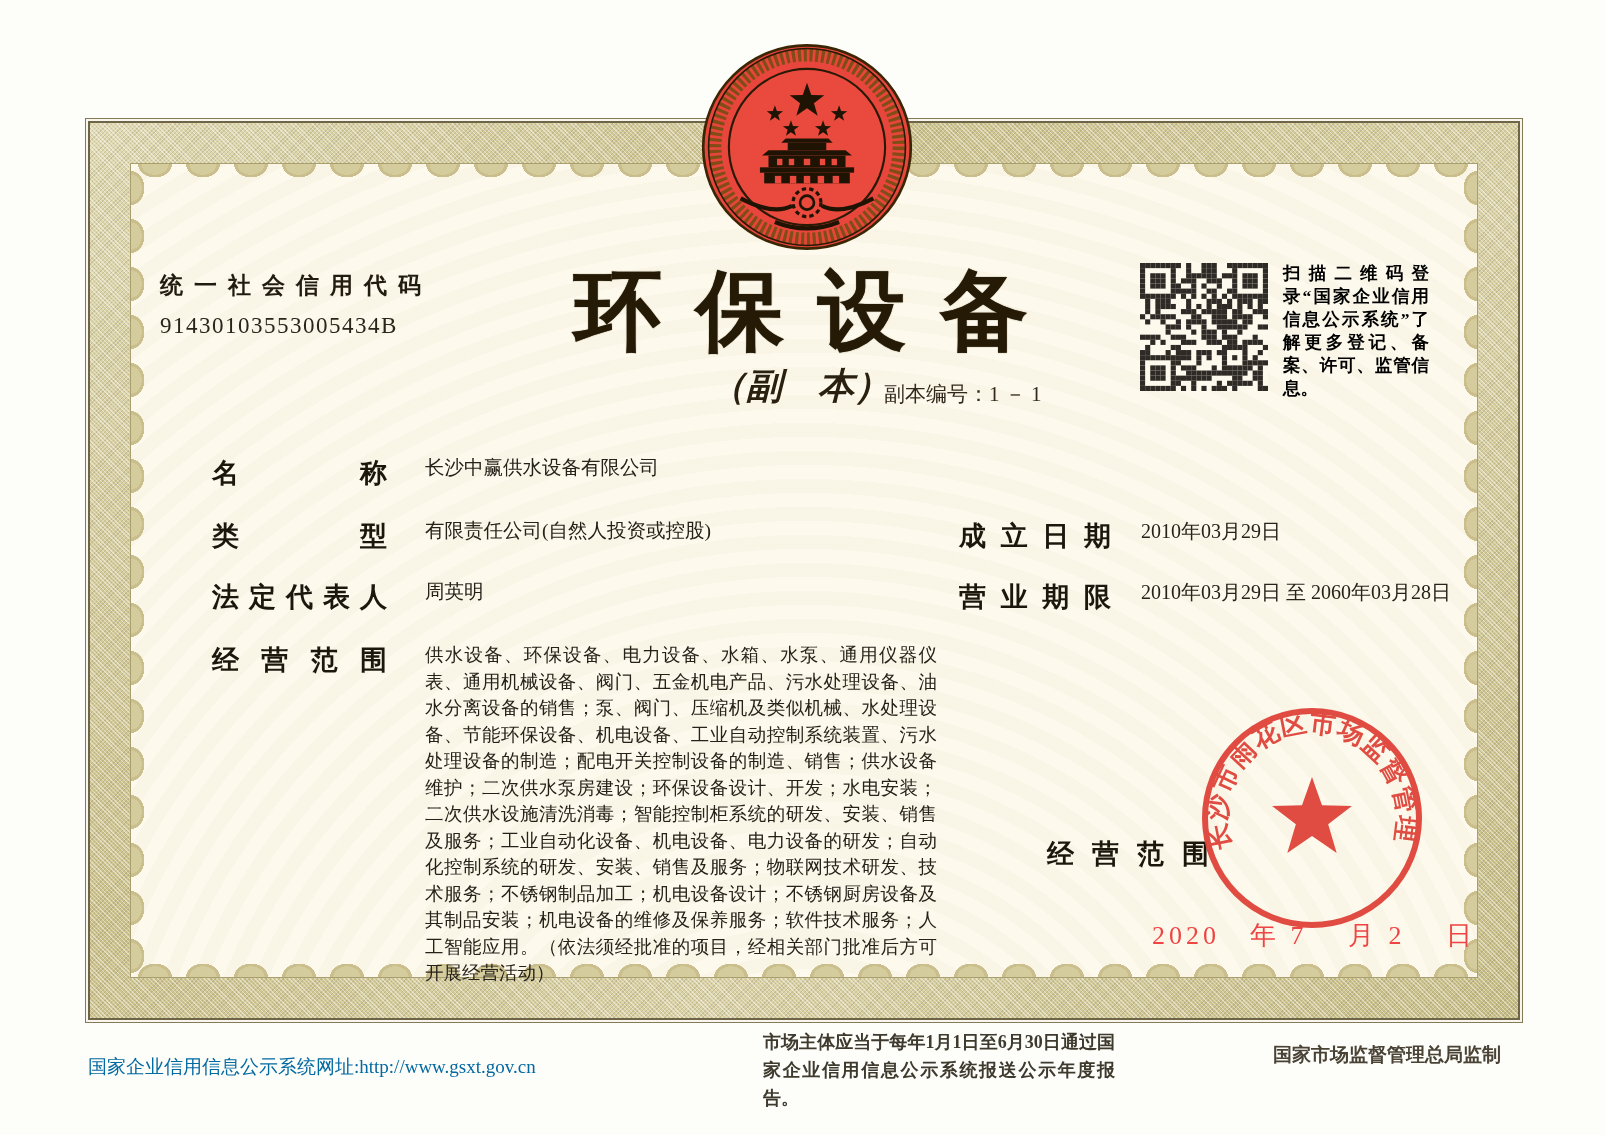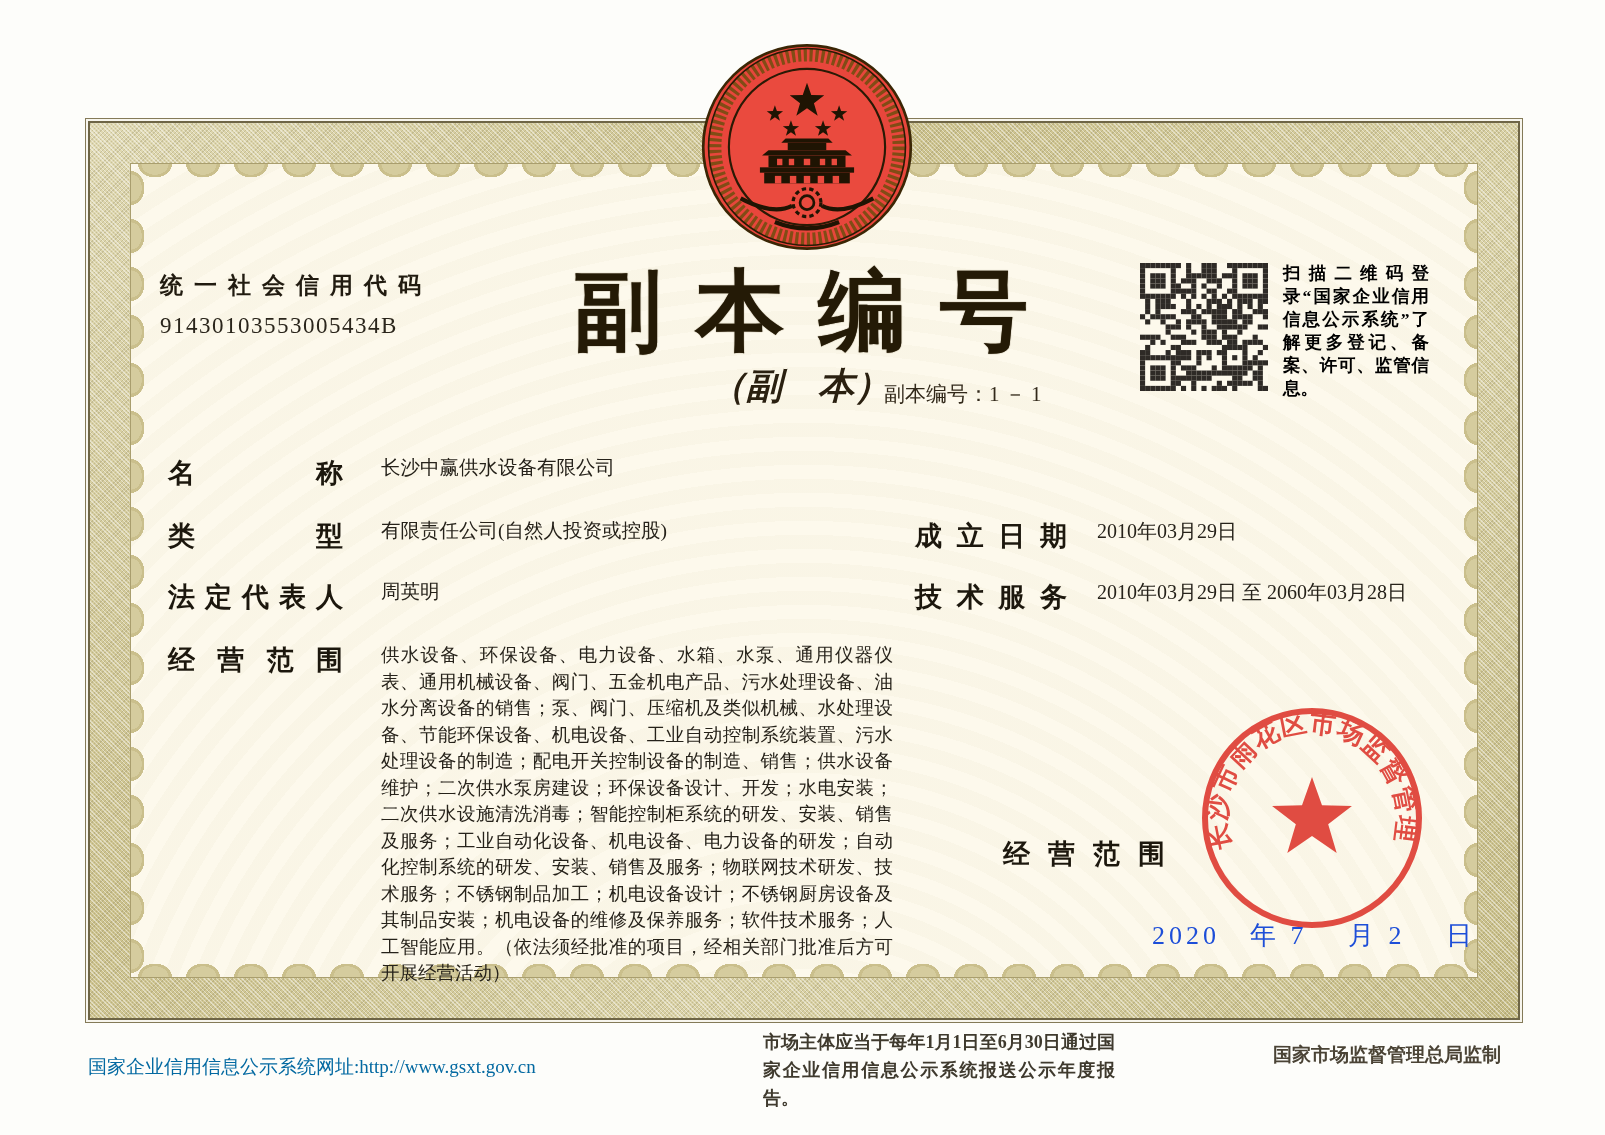--- a/index.html
+++ b/index.html
@@ -58,31 +58,31 @@
   .qr{position:absolute;left:1140px;top:263px;width:128px;height:128px;z-index:2;background:#fdf9ec;}
   .qr svg{display:block;}
   .qr-caption{position:absolute;left:1283px;top:262px;width:146px;z-index:2;
     font-weight:700;font-size:17.5px;line-height:23px;color:#000000;text-align:justify;}
 
   
   .flabel{display:inline-block;vertical-align:top;
     font-family:"Liberation Sans","DejaVu Sans",sans-serif;font-weight:700;
     font-size:27px;color:#1c170d;text-align:justify;text-align-last:justify;}
   .fvalue{display:inline-block;vertical-align:top;font-size:18.5px;color:#26221a;line-height:26.5px;}
-  .row{position:absolute;z-index:2;white-space:nowrap;}
+  .row{position:absolute;z-index:2;white-space:nowrap;margin-left:44px;}
   .row .gap{display:inline-block;width:34px;}
   .left-label{width:175px;}
   .right-label{width:152px;}
   .scope-value{white-space:normal;width:512px;text-align:justify;}
 
   
   .reg-label{position:absolute;left:1003px;top:836px;z-index:2;}
   .seal{position:absolute;left:1187px;top:693px;width:250px;height:250px;z-index:2;opacity:.94;}
   .seal text{font-family:"Liberation Serif","DejaVu Serif",serif;font-weight:700;}
-  .date-line{position:absolute;left:1152px;top:918px;z-index:2;font-size:26px;color:#1d4ed8;
+  .date-line{position:absolute;left:1152px;top:918px;z-index:2;font-size:26px;color:#ef4444;
     letter-spacing:4px;white-space:nowrap;}
 
   
   .footer-left{position:absolute;left:88px;top:1036px;font-size:19px;color:#0369a1;z-index:2;white-space:nowrap;margin-top:18px;}
   .footer-center{position:absolute;left:763px;top:1028px;width:352px;font-size:18px;font-weight:700;
     line-height:28px;color:#3f3a2e;z-index:2;text-align:justify;}
   .footer-right{position:absolute;left:1273px;top:1042px;font-size:19px;font-weight:700;color:#4a4335;z-index:2;white-space:nowrap;}
 </style>
 </head>
 <body>
@@ -135,21 +135,21 @@
       <path d="M162,146 Q132,162 114,153" fill="none" stroke="#1f1403" stroke-width="4"></path>
       <path d="M70,168 Q100,180 130,168" fill="none" stroke="#1f1403" stroke-width="4"></path>
     </g>
   </svg>
 
   <div class="code-block">
     <div class="code-label">统一社会信用代码</div>
     <div class="code-value">91430103553005434B</div>
   </div>
 
-  <div class="title">副本编号</div>
+  <div class="title">环保设备</div>
   <div class="subtitle">（副　本）</div>
   <div class="copy-no">副本编号：1 － 1</div>
 
   <div class="qr">
       <svg width="128" height="128" viewBox="0 0 125 125">
         <rect x="0" y="0" width="5" height="5" fill="#2e2a26"></rect>
         <rect x="5" y="0" width="5" height="5" fill="#2e2a26"></rect>
         <rect x="10" y="0" width="5" height="5" fill="#2e2a26"></rect>
         <rect x="15" y="0" width="5" height="5" fill="#2e2a26"></rect>
         <rect x="20" y="0" width="5" height="5" fill="#2e2a26"></rect>
@@ -520,21 +520,21 @@
   <div class="row" style="left:168px;top:642px;">
     <span class="flabel left-label">经营范围</span><span class="gap"></span>
     <span class="fvalue scope-value">供水设备、环保设备、电力设备、水箱、水泵、通用仪器仪表、通用机械设备、阀门、五金机电产品、污水处理设备、油水分离设备的销售；泵、阀门、压缩机及类似机械、水处理设备、节能环保设备、机电设备、工业自动控制系统装置、污水处理设备的制造；配电开关控制设备的制造、销售；供水设备维护；二次供水泵房建设；环保设备设计、开发；水电安装；二次供水设施清洗消毒；智能控制柜系统的研发、安装、销售及服务；工业自动化设备、机电设备、电力设备的研发；自动化控制系统的研发、安装、销售及服务；物联网技术研发、技术服务；不锈钢制品加工；机电设备设计；不锈钢厨房设备及其制品安装；机电设备的维修及保养服务；软件技术服务；人工智能应用。（依法须经批准的项目，经相关部门批准后方可开展经营活动）</span>
   </div>
 
   <div class="row" style="left:915px;top:518px;">
     <span class="flabel right-label">成立日期</span><span class="gap" style="width:26px;"></span>
     <span class="fvalue" style="font-size:20px;">2010年03月29日</span>
   </div>
   <div class="row" style="left:915px;top:579px;">
-    <span class="flabel right-label">技术服务</span><span class="gap" style="width:26px;"></span>
+    <span class="flabel right-label">营业期限</span><span class="gap" style="width:26px;"></span>
     <span class="fvalue" style="font-size:20px;">2010年03月29日  至  2060年03月28日</span>
   </div>
 
   <div class="row reg-label">
     <span class="flabel" style="width:162px;">经营范围</span>
   </div>
 
   <svg class="seal" viewBox="0 0 250 250">
     <defs>
       <path id="sealArc" d="M 44.2 154.4 A 86 86 0 1 1 205.8 154.4" fill="none"></path>

